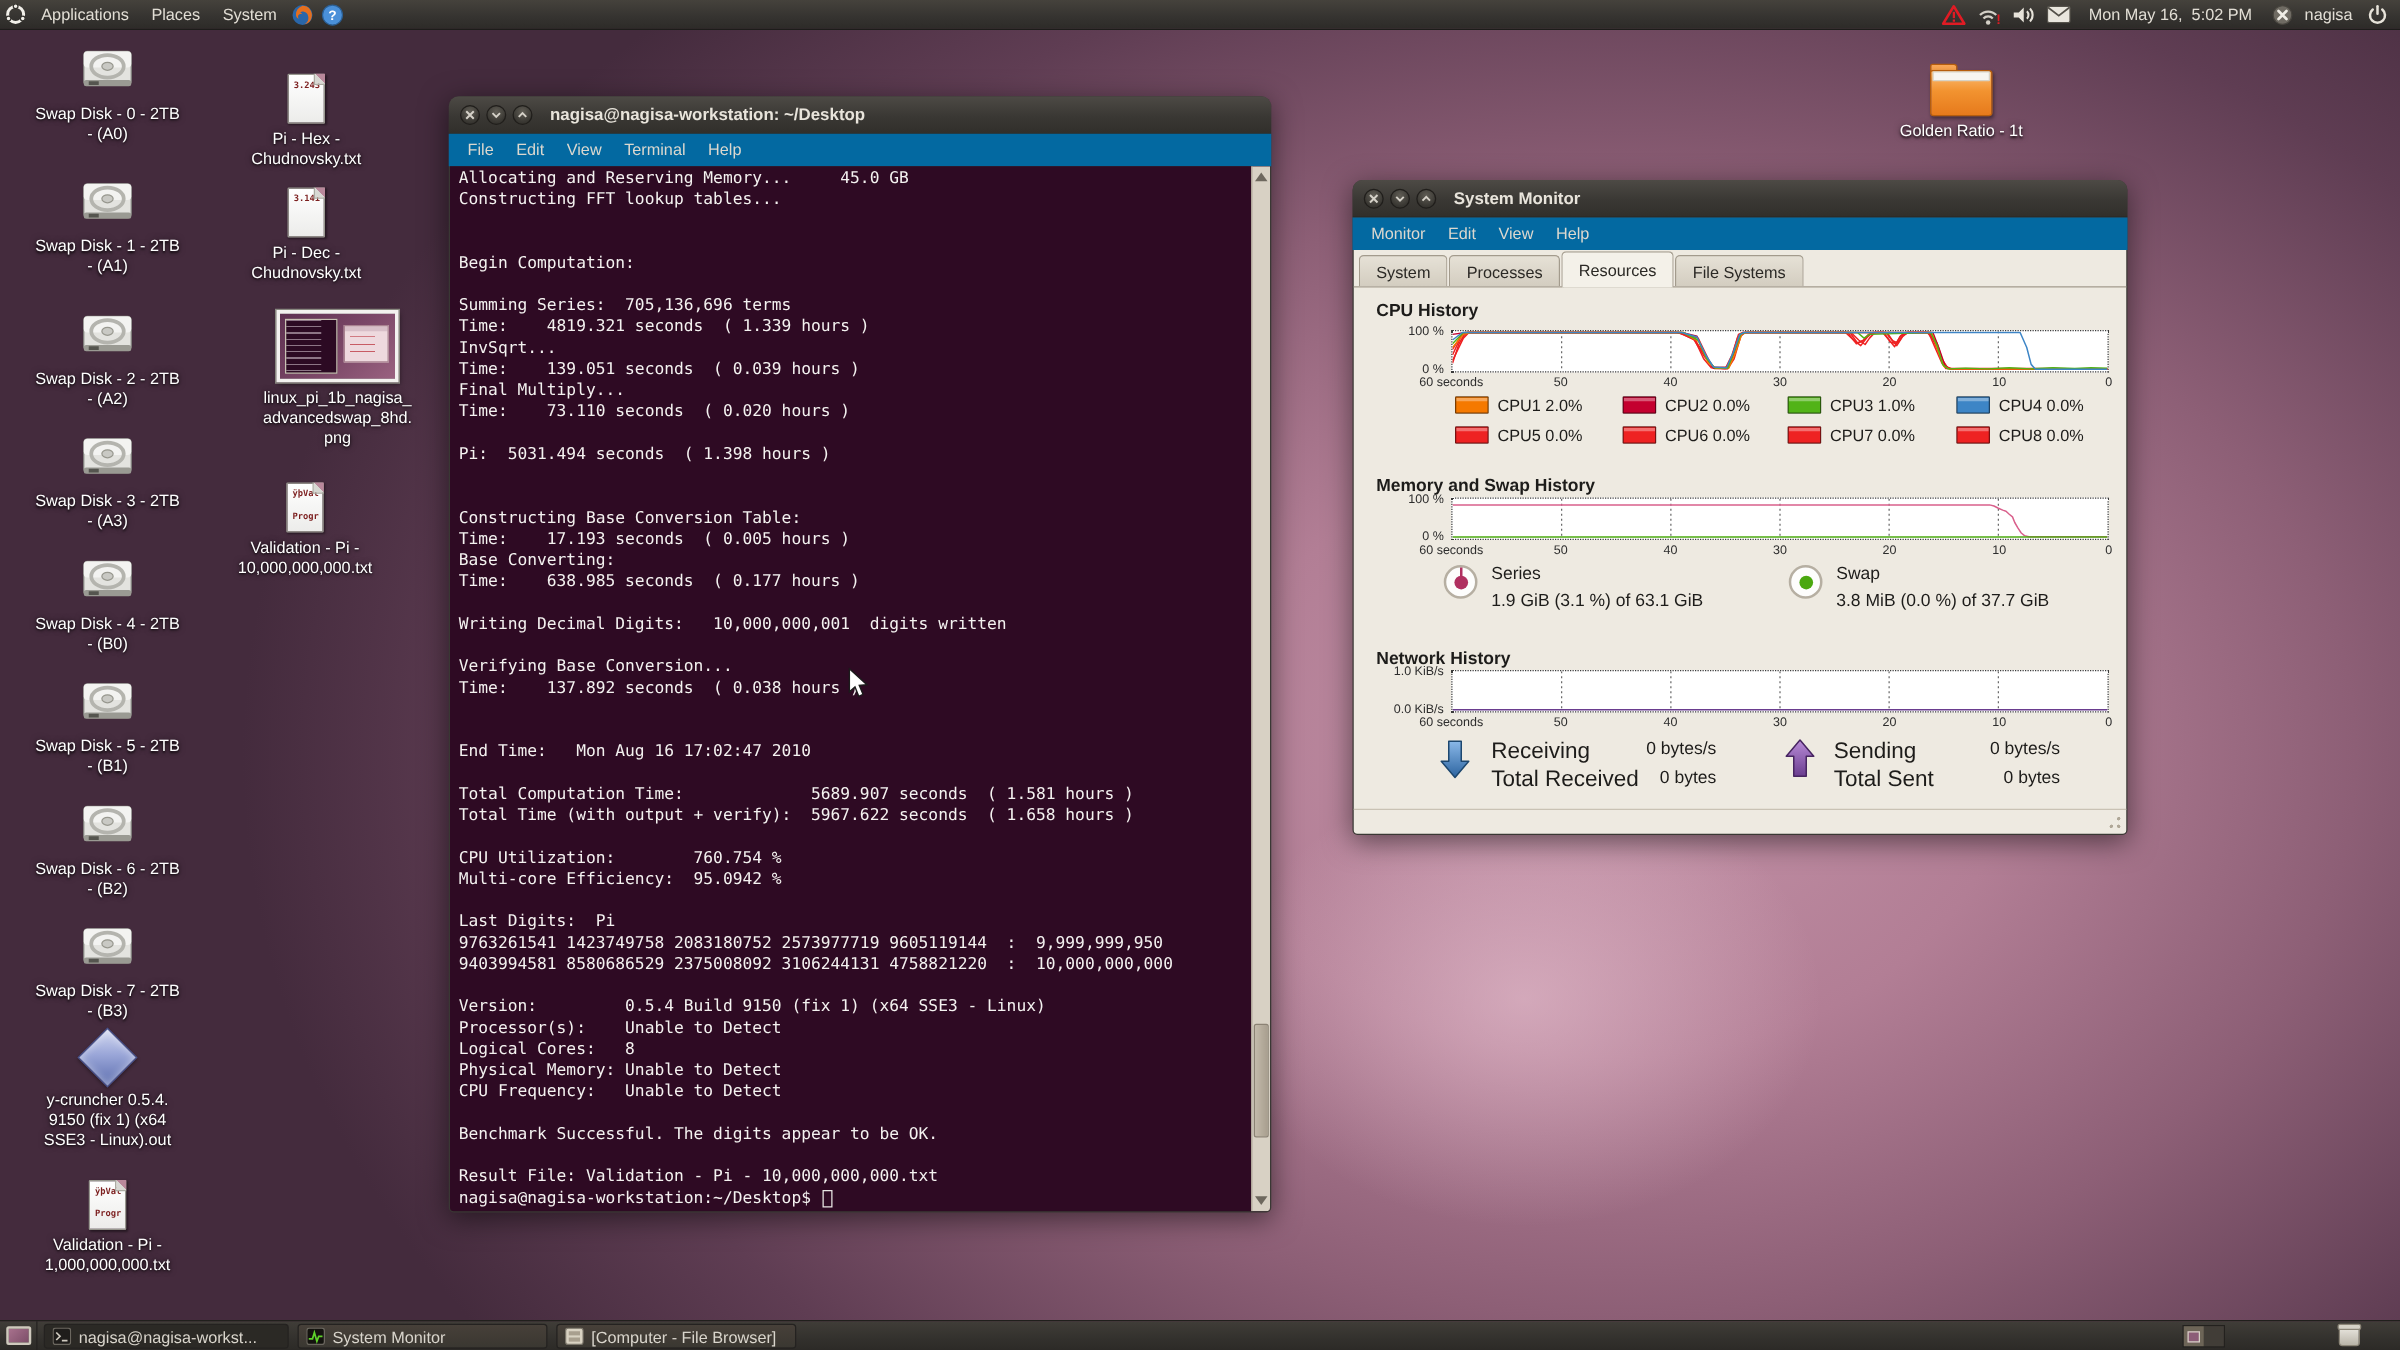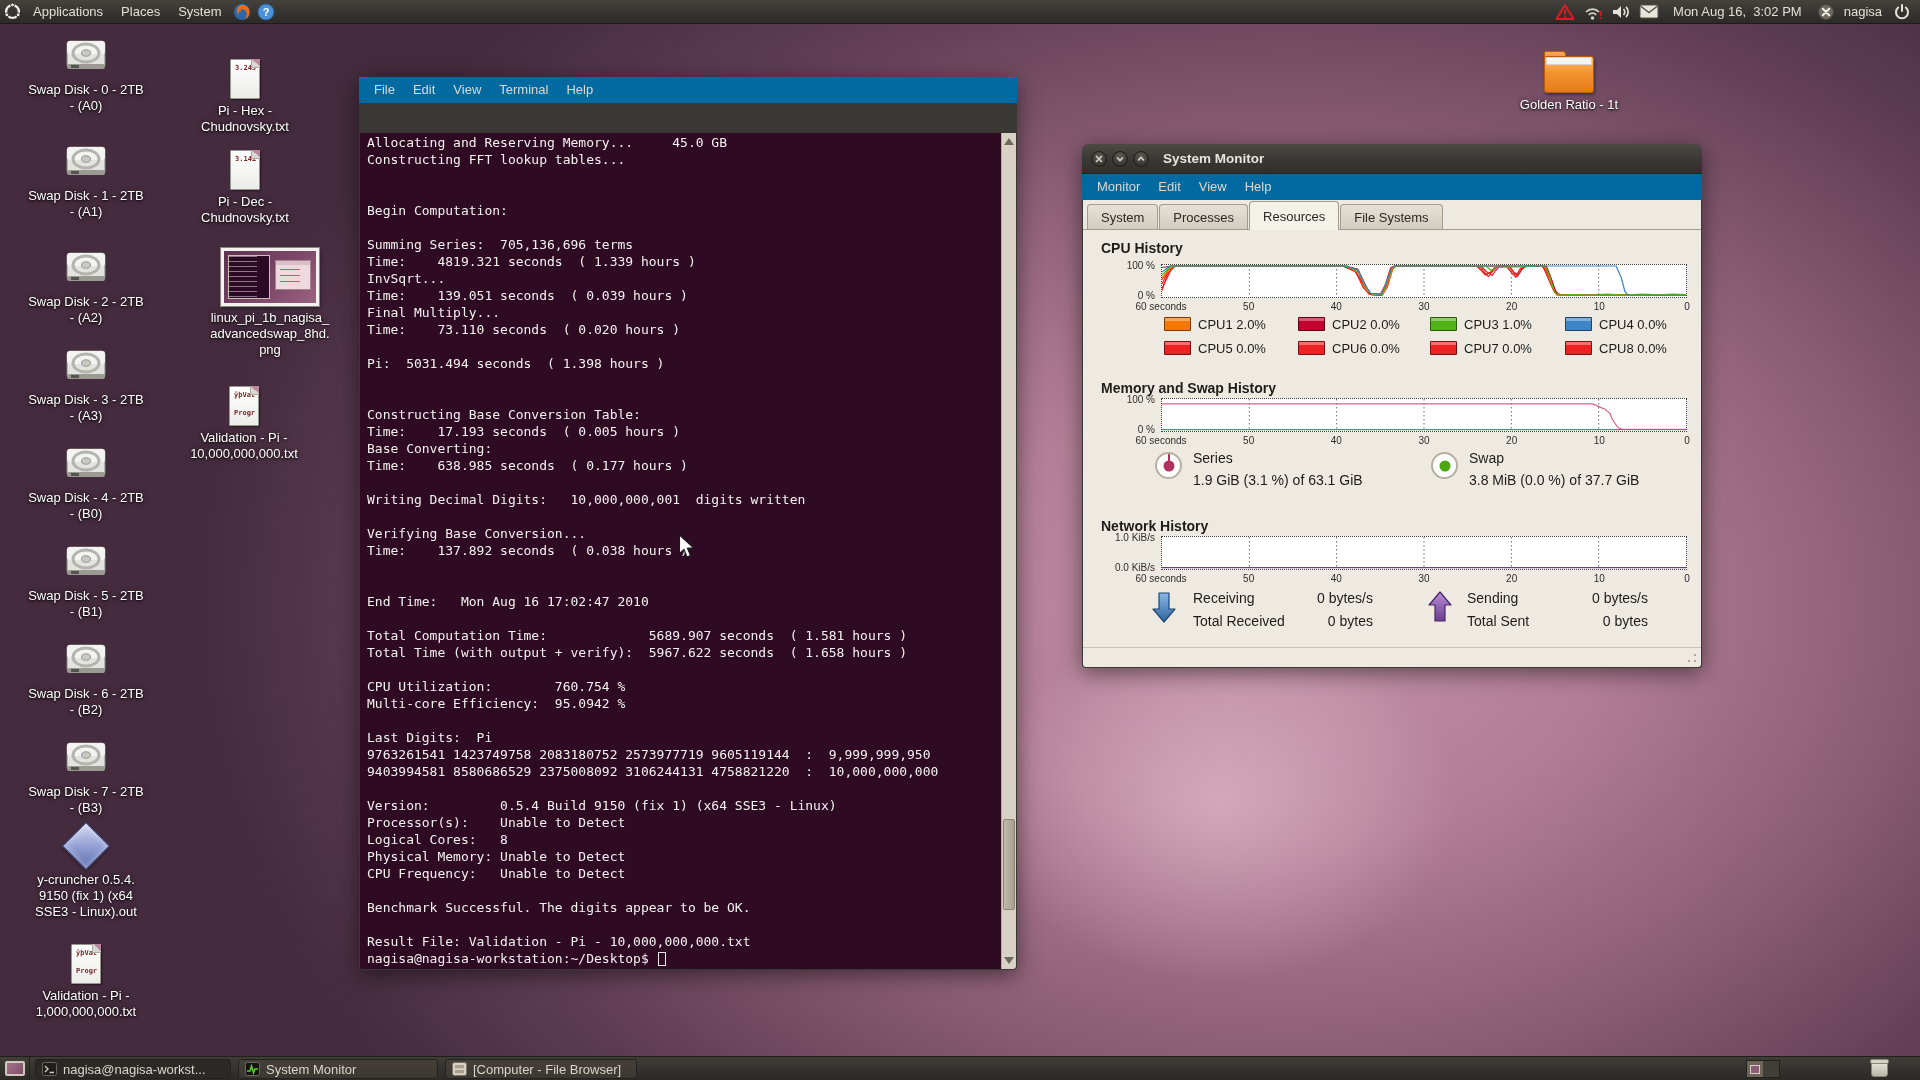--- a/index.html
+++ b/index.html
@@ -108,21 +108,21 @@
   .lg-item { position:absolute; display:flex; align-items:center; gap:7px; font-size:13px; color:#1d1c1a; height:16px; }
   .lg-swatch { width:27px; height:14px; border:1px solid rgba(0,0,0,.5); border-radius:1px;
     box-shadow:inset 0 3px 0 rgba(255,255,255,.35); }
   .pie { position:absolute; width:27px; height:27px; border-radius:50%; background:#fdfdfc;
     border:2px solid #b6afa2; }
   .pie .dot { position:absolute; left:50%; top:50%; width:11px; height:11px; border-radius:50%;
     transform:translate(-50%,-50%); }
   .pie .stick { position:absolute; left:50%; top:0; width:2px; height:12px; transform:translateX(-50%); }
   .gauge-label { position:absolute; font-size:14px; color:#1d1c1a; }
   .gauge-value { position:absolute; font-size:14px; color:#1d1c1a; }
-  .net-label { position:absolute; font-size:14px; color:#1d1c1a; }
+  .net-label { position:absolute; font-size:18px; color:#1d1c1a; }
   .net-value { position:absolute; font-size:14px; color:#1d1c1a; text-align:right; }
   .sm-statusline { position:absolute; left:0; right:0; top:447px; border-top:1px solid #c9c2b4; }
   .sm-grip { position:absolute; right:3px; bottom:3px; width:12px; height:12px;
     background:
       radial-gradient(circle at 9px 3px, #b0a898 1.3px, transparent 1.5px),
       radial-gradient(circle at 9px 9px, #b0a898 1.3px, transparent 1.5px),
       radial-gradient(circle at 3px 9px, #b0a898 1.3px, transparent 1.5px); }
   
   .taskbar { position:absolute; left:0; bottom:0; width:1920px; height:24px;
     background:linear-gradient(#403d38,#33312d 60%,#2c2a27); border-top:1px solid #201f1c;
@@ -197,21 +197,21 @@
             <path d="M16 3.8 a7.5 7.5 0 0 1 0 10.4"></path>
           </g>
         </svg>
     </span>
     <span class="picon">
       <svg width="20" height="15" viewBox="0 0 20 15">
           <rect x="1" y="1" width="18" height="13" rx="1.5" fill="#e9e6de" stroke="#55524b"></rect>
           <path d="M1.5 2 L10 8.5 L18.5 2" fill="none" stroke="#55524b" stroke-width="1.4"></path>
         </svg>
     </span>
-    <span class="clock">Mon Aug 16,  3:02 PM</span>
+    <span class="clock">Mon May 16,  5:02 PM</span>
     <span class="picon">
       <svg width="18" height="18" viewBox="0 0 18 18">
           <circle cx="9" cy="9" r="7.5" fill="#6f6b63" stroke="#47443e"></circle>
           <path d="M5.8 5.8 L12.2 12.2 M12.2 5.8 L5.8 12.2" stroke="#efece5" stroke-width="2.1" stroke-linecap="round"></path>
         </svg>
     </span>
     <span class="uname">nagisa</span>
     <span class="picon">
       <svg width="18" height="18" viewBox="0 0 18 18">
           <path d="M9 2 v6" stroke="#e6e2d9" stroke-width="2" stroke-linecap="round"></path>
@@ -349,20 +349,40 @@
       <div class="folder-icon">
     <div class="folder-tab"></div>
         <div class="folder-body"></div>
         <div class="folder-paper"></div>
       </div>
       <div class="dlabel">Golden Ratio - 1t</div>
     </div>
   </div>
 
 <div class="window" id="terminal-window">
+  <div class="titlebar">
+    <span class="wbtns">
+      <span class="wbtn">
+          <svg width="8" height="8" viewBox="0 0 8 8">
+            <path d="M1 1 L7 7 M7 1 L1 7" stroke="#d5d1c8" stroke-width="1.6"></path>
+          </svg>
+        </span>
+      <span class="wbtn">
+          <svg width="8" height="6" viewBox="0 0 8 6">
+            <path d="M1 1.5 L4 4.5 L7 1.5" fill="none" stroke="#d5d1c8" stroke-width="1.6"></path>
+          </svg>
+        </span>
+      <span class="wbtn">
+          <svg width="8" height="6" viewBox="0 0 8 6">
+            <path d="M1 4.5 L4 1.5 L7 4.5" fill="none" stroke="#d5d1c8" stroke-width="1.6"></path>
+          </svg>
+        </span>
+    </span>
+    <span class="wtitle">nagisa@nagisa-workstation: ~/Desktop</span>
+  </div>
   <div class="menubar" id="terminal-menubar">
       <span class="mitem">File</span>
       <span class="mitem">Edit</span>
       <span class="mitem">View</span>
       <span class="mitem">Terminal</span>
       <span class="mitem">Help</span>
     </div>
   <div class="term-body">
     <pre class="term-pre" id="terminal-text">Allocating and Reserving Memory...     45.0 GB
 Constructing FFT lookup tables...

